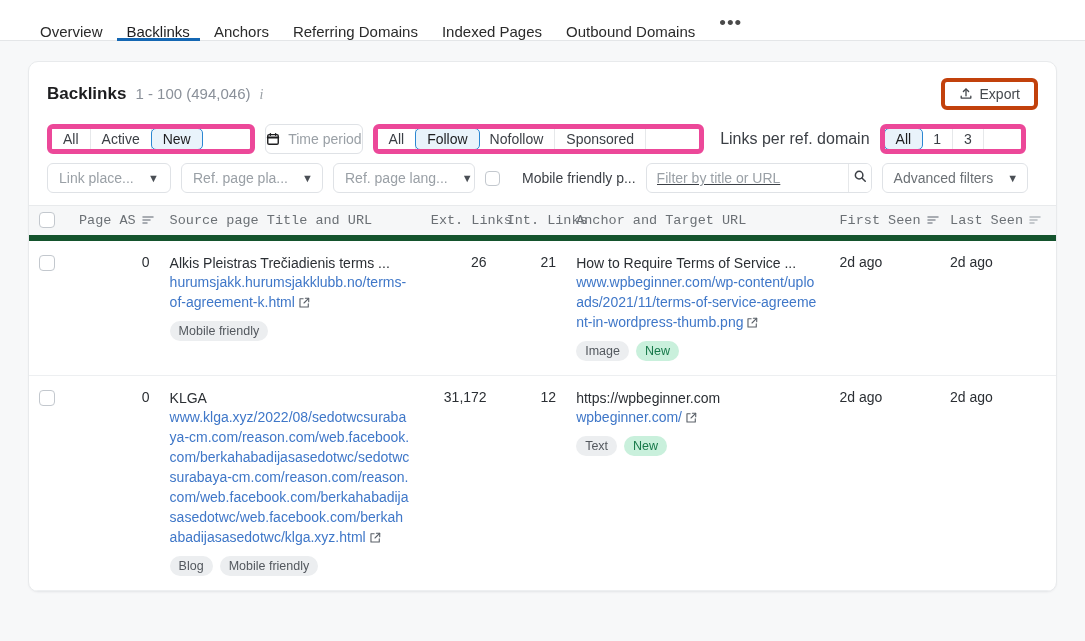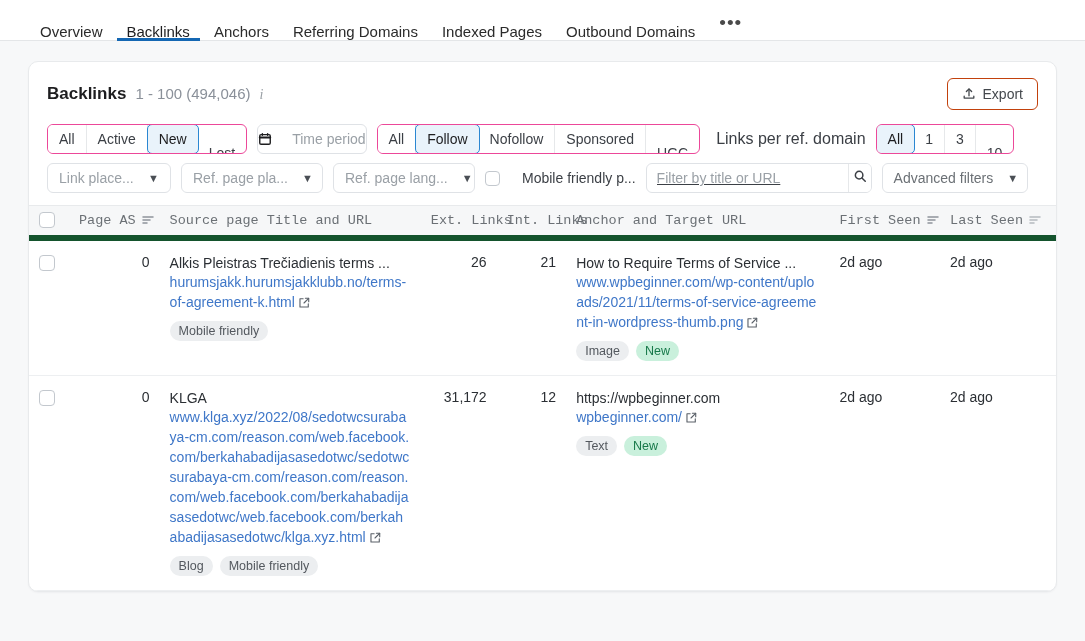--- a/index.html
+++ b/index.html
@@ -80,37 +80,37 @@
     color: #9aa0a6;
     cursor: pointer;
   }
 
   .export-btn {
     display: flex;
     align-items: center;
     gap: 7px;
     height: 32px;
     padding: 0 14px;
-    border: 1px solid #c2410c;
+    border: 4px solid #c2410c;
     border-radius: 6px;
     background: #fff;
     font-size: 14px;
     color: #44484d;
     cursor: pointer;
   }
   .export-btn svg { display:block; }
 
   
   .filters { padding: 0 18px 12px 18px; }
   .filter-row { display: flex; align-items: center; gap: 10px; margin-bottom: 9px; flex-wrap: nowrap; }
   .filter-row:last-child { margin-bottom: 0; }
 
   .seg {
     display: inline-flex;
-    border: 1px solid #ec4899;
+    border: 5px solid #ec4899;
     border-radius: 6px;
     overflow: hidden;
     height: 30px;
     background: #fff;
   }
   .seg > .seg-item {
     display: flex;
     align-items: center;
     padding: 0 11px;
     font-size: 14px;
@@ -127,21 +127,21 @@
     border-radius: 5px;
     margin: -1px;
     position: relative;
     z-index: 2;
     color: #1d1d1f;
   }
 
   .pill {
     display: inline-flex;
     align-items: center;
-    gap: 20px;
+    gap: 8px;
     height: 30px;
     padding: 0 0;
     border: 1px solid #dfe2e6;
     border-radius: 6px;
     background: #fff;
     font-size: 14px;
     color: #9aa0a6;
     cursor: pointer;
     white-space: nowrap;
   }

